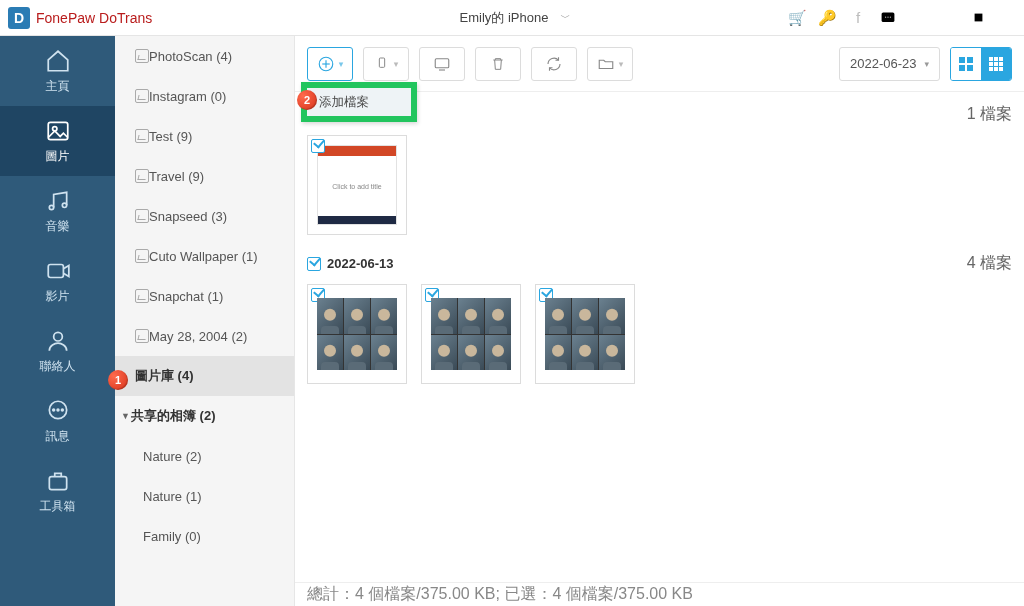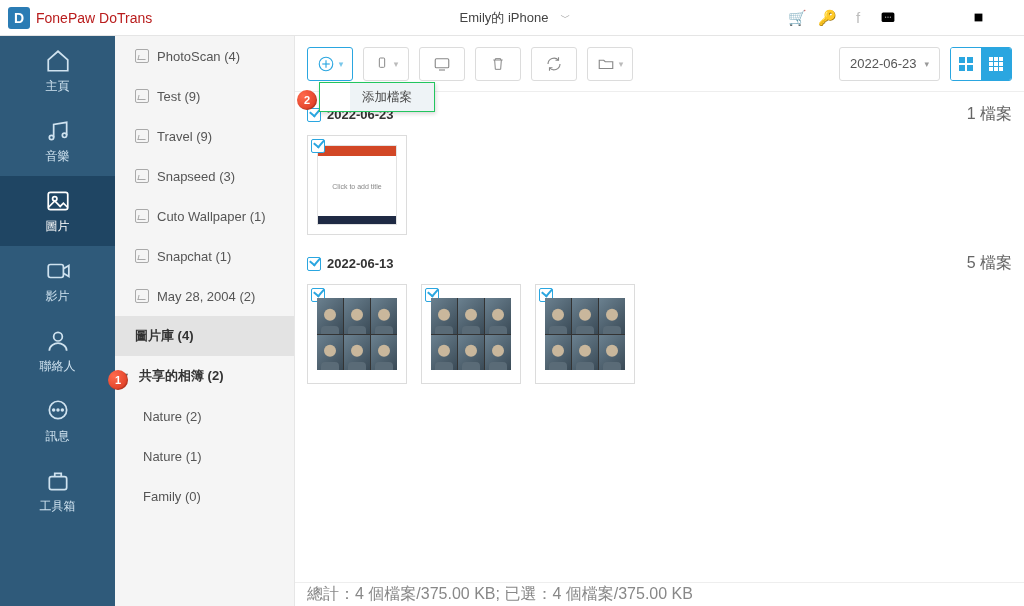--- a/index.html
+++ b/index.html
@@ -23,21 +23,21 @@
 
 
 .nav { width: 115px; background: #2f5a7a; color: #cfe2ef; display: flex; flex-direction: column; align-items: stretch; }
 .nav .item { display: flex; flex-direction: column; align-items: center; justify-content: center; height: 70px; gap: 4px; font-size: 12px; cursor: pointer; }
 .nav .item.active { background: #1f4563; color: #fff; }
 .nav .icon { width: 26px; height: 26px; display: flex; align-items: center; justify-content: center; }
 .nav svg { stroke: currentColor; fill: none; stroke-width: 1.6; }
 
 
 .sidebar { width: 180px; background: #f5f5f5; border-right: 1px solid #e6e6e6; overflow-y: auto; position: relative; }
-.sidebar .row { display: flex; align-items: center; height: 40px; padding-left: 20px; gap: 8px; font-size: 13px; color: #555; cursor: pointer; }
+.sidebar .row { display: flex; align-items: center; height: 40px; padding-left: 20px; gap: 0; font-size: 13px; color: #555; cursor: pointer; }
 .sidebar .row.selected { background: #e3e3e3; font-weight: bold; color: #333; }
 .sidebar .row.group { font-weight: bold; color: #333; padding-left: 6px; }
 .sidebar .row.child { padding-left: 28px; }
 .sidebar .tri { font-size: 9px; color: #666; width: 10px; }
 .sidebar .al-icon { width: 14px; height: 14px; border: 1.5px solid #aaa; border-radius: 2px; position: relative; display:inline-block; }
 .sidebar .al-icon::after { content:''; position:absolute; left:2px; right:2px; bottom:2px; top:5px; border:1px solid #aaa; border-top:none; border-right:none; transform: skewX(-12deg); }
 
 
 .content { flex: 1; display: flex; flex-direction: column; min-width: 0; }
 .toolbar { display: flex; align-items: center; height: 56px; padding: 10px 12px; gap: 10px; border-bottom: 1px solid #eee; position: relative; }
@@ -49,21 +49,21 @@
 .spacer { flex: 1; }
 .datebtn { border: 1px solid #dcdcdc; border-radius: 3px; height: 34px; padding: 0 10px; display: flex; align-items: center; gap: 8px; cursor: pointer; color: #555; }
 .datebtn .dd { font-size: 9px; color: #999; }
 .viewtoggle { display: flex; border: 1px solid #2aa6e0; border-radius: 3px; overflow: hidden; height: 34px; }
 .viewtoggle .vb { width: 30px; display: flex; align-items:center; justify-content:center; background:#fff; color:#2aa6e0; cursor:pointer; }
 .viewtoggle .vb.active { background:#2aa6e0; color:#fff; }
 .grid4 { width:14px; height:14px; display:grid; grid-template-columns:1fr 1fr; grid-template-rows:1fr 1fr; gap:2px; }
 .grid4 span { background: currentColor; }
 
 
-.dropdown { position: absolute; top: 46px; left: 24px; width: 116px; background:#fff; border:1px solid #22c55e; box-shadow: 1px 2px 4px rgba(0,0,0,.15); z-index: 20; padding-left: 30px; }
+.dropdown { position: absolute; top: 46px; left: 6px; width: 116px; background:#fff; border:6px solid #22c55e; box-shadow: 1px 2px 4px rgba(0,0,0,.15); z-index: 20; }
 .dropdown .drow { height: 28px; display:flex; align-items:center; padding: 0 12px; font-size:12.5px; color:#444; cursor:pointer; }
 .dropdown .drow.hovered { background:#eef3f6; }
 
 
 .gallery { flex:1; overflow:auto; padding: 8px 12px; }
 .group-hdr { display:flex; align-items:center; gap:6px; margin-top:4px; }
 .group-hdr .gdate { font-weight:bold; color:#333; }
 .group-hdr .count { margin-left:auto; color:#666; font-size:16px; }
 .chk { width:14px; height:14px; border:1.5px solid #2aa6e0; border-radius:2px; position:relative; display:inline-block; background:#fff; cursor:pointer; }
 .chk.checked::after { content:''; position:absolute; left:2px; top:-1px; width:8px; height:5px; border-left:2px solid #2aa6e0; border-bottom:2px solid #2aa6e0; transform: rotate(-50deg); }
@@ -143,39 +143,39 @@
 
   <div class="nav">
     <div class="item">
       <div class="icon">
             <svg viewBox="0 0 24 24" width="26" height="26">
               <path d="M3 11 L12 3 L21 11 V21 H3 Z"></path>
             </svg>
           </div>
       <span>主頁</span>
     </div>
+    <div class="item active">
+      <div class="icon">
+            <svg viewBox="0 0 24 24" width="26" height="26">
+              <rect x="3" y="4" width="18" height="16" rx="2"></rect>
+              <circle cx="9" cy="10" r="2"></circle>
+              <path d="M3 18 L9 12 L14 17 L17 14 L21 18"></path>
+            </svg>
+          </div>
+      <span>圖片</span>
+    </div>
     <div class="item">
       <div class="icon">
             <svg viewBox="0 0 24 24" width="26" height="26">
               <path d="M8 18 V6 L20 4 V16"></path>
               <circle cx="6" cy="18" r="2"></circle>
               <circle cx="18" cy="16" r="2"></circle>
             </svg>
           </div>
       <span>音樂</span>
-    </div>
-    <div class="item active">
-      <div class="icon">
-            <svg viewBox="0 0 24 24" width="26" height="26">
-              <rect x="3" y="4" width="18" height="16" rx="2"></rect>
-              <circle cx="9" cy="10" r="2"></circle>
-              <path d="M3 18 L9 12 L14 17 L17 14 L21 18"></path>
-            </svg>
-          </div>
-      <span>圖片</span>
     </div>
     <div class="item">
       <div class="icon">
             <svg viewBox="0 0 24 24" width="26" height="26">
               <rect x="3" y="6" width="14" height="12" rx="2"></rect>
               <path d="M17 10 L22 7 V17 L17 14"></path>
             </svg>
           </div>
       <span>影片</span>
     </div>
@@ -207,20 +207,24 @@
             </svg>
           </div>
       <span>工具箱</span>
     </div>
   </div>
 
   <div class="sidebar">
     <div class="row">
           <span class="al-icon"></span>
           <span>PhotoScan (4)</span>
+        </div>
+    <div class="row">
+          <span class="al-icon"></span>
+          <span>Instagram (0)</span>
         </div>
     <div class="row">
           <span class="al-icon"></span>
           <span>Test (9)</span>
         </div>
     <div class="row">
           <span class="al-icon"></span>
           <span>Travel (9)</span>
         </div>
     <div class="row">
@@ -351,21 +355,21 @@
             <div class="bar"></div>
             <div class="body">Click to add title</div>
             <div class="foot"></div>
           </div>
         </div>
       </div>
 
       <div class="group-hdr">
         <span class="chk checked"></span>
         <span class="gdate">2022-06-13</span>
-        <span class="count">5 檔案</span>
+        <span class="count">4 檔案</span>
       </div>
       <div class="thumbs">
         <div class="thumb">
           <span class="chk checked"></span>
           <div class="vconf">
                 <span></span>
                 <span></span>
                 <span></span>
                 <span></span>
                 <span></span>

